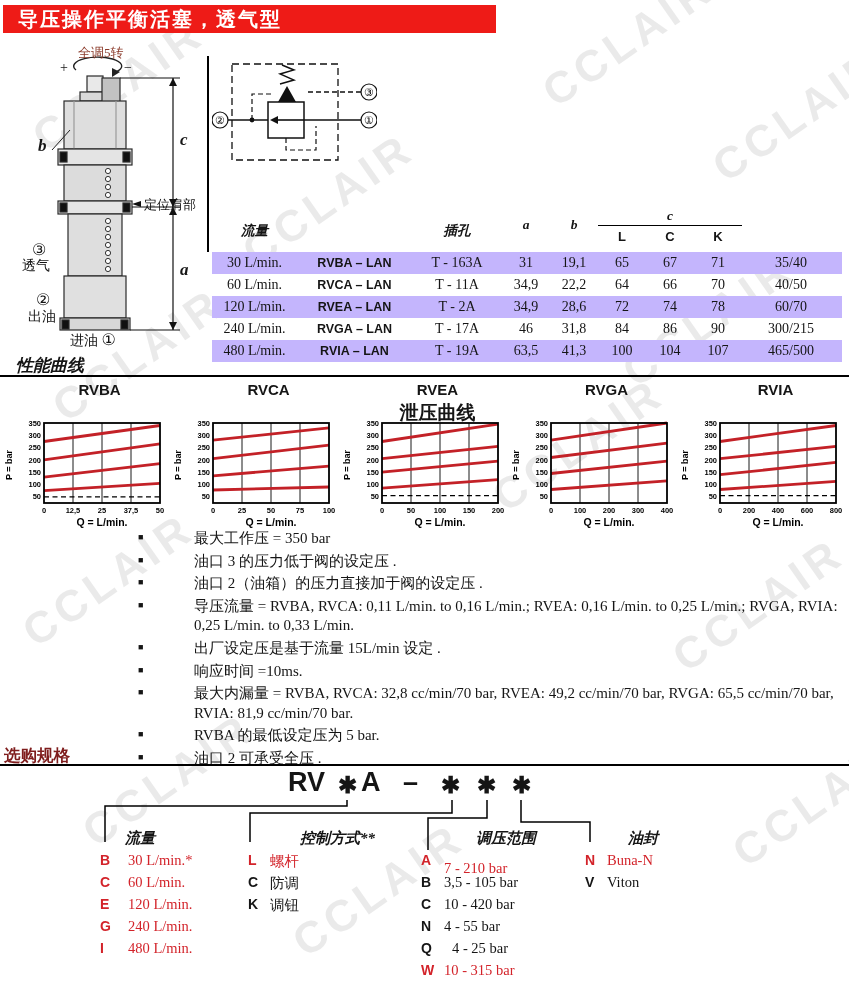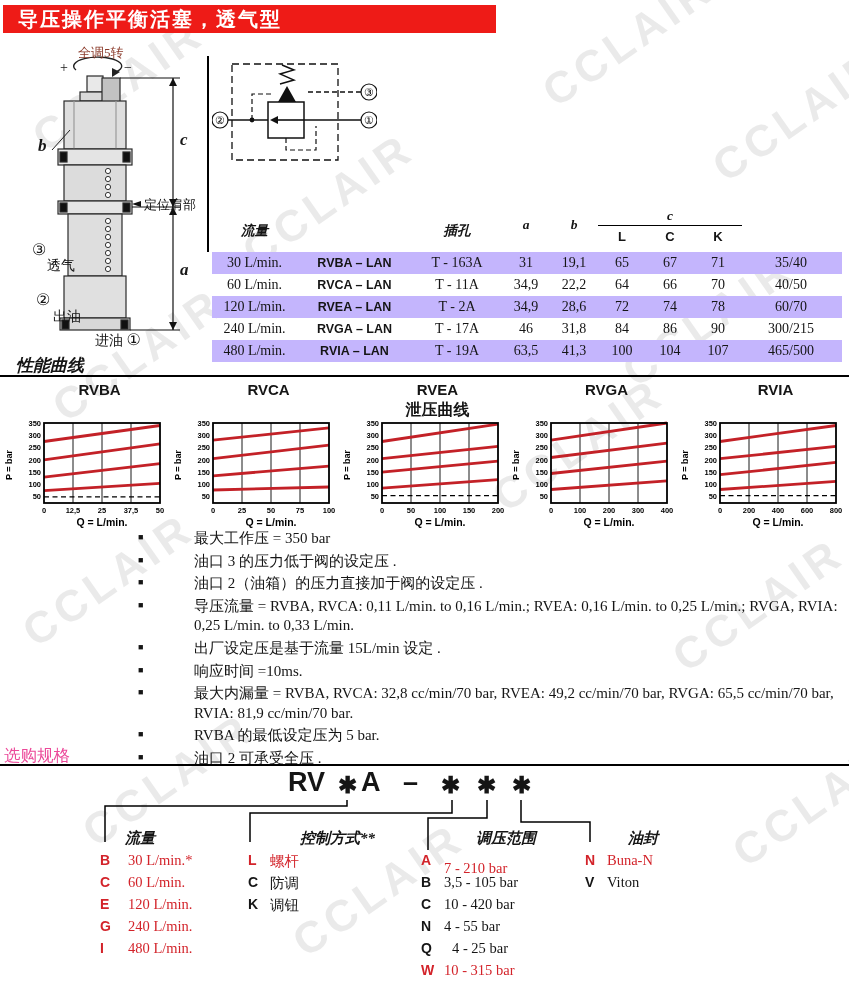--- a/index.html
+++ b/index.html
@@ -14,46 +14,46 @@
   .header-bar{position:absolute;left:3px;top:5px;width:478px;height:28px;background:#ee1b17;
       color:#fff;font-family:"Liberation Sans",sans-serif;font-weight:bold;font-size:20px;
       line-height:28px;padding-left:15px;letter-spacing:2px;}
   
   .vdivider{position:absolute;left:207px;top:56px;width:2px;height:196px;background:#000;}
   
   .lbl{position:absolute;white-space:nowrap;}
   .lbl-adjust{font-size:13px;color:#8b3a2a;}
   .dim{font-style:italic;font-weight:bold;font-size:17px;font-family:"Liberation Serif",serif;}
   .portnum{font-size:16px;}
-  .smalllbl{font-size:14px;margin-left:25px;}
+  .smalllbl{font-size:14px;}
   
   .spec-table{position:absolute;left:212px;top:188px;width:630px;font-size:14px;}
   .tbl-head{position:relative;height:64px;font-weight:bold;}
   .th{position:absolute;text-align:center;font-style:italic;font-size:13.5px;line-height:1.1;}
   .th-sans{font-family:"Liberation Sans",sans-serif;font-style:normal;font-size:13px;}
   .groupline{border-bottom:1.5px solid #000;}
   .trow{display:grid;grid-template-columns:85px 115px 90px 48px 48px 48px 48px 48px 98px;
         height:22px;line-height:22px;text-align:center;}
   .trow.shaded{background:#c4b5fd;}
   .tcell.model{font-family:"Liberation Sans",sans-serif;font-weight:bold;font-size:12.5px;}
   
   .section-title{position:absolute;font-weight:bold;font-style:italic;font-size:17px;}
   .rule{position:absolute;left:0;width:849px;border-bottom:2px solid #000;}
   .charts-row{position:absolute;left:2px;top:381px;width:845px;display:flex;}
   .chart-block{width:169px;flex:0 0 169px;}
   .chart-title{font-family:"Liberation Sans",sans-serif;font-weight:bold;font-size:15px;
       text-align:center;padding-left:26px;height:19px;}
-  .chart-subtitle{font-weight:bold;font-size:16px;text-align:center;padding-left:26px;height:17px;}
+  .chart-subtitle{font-weight:bold;font-size:19px;text-align:center;padding-left:26px;height:17px;}
   
   .notes{position:absolute;left:138px;top:529px;width:705px;}
   .note{display:flex;margin-bottom:3.5px;font-size:15px;line-height:1.28;}
   .note .marker{width:20px;font-size:9px;padding-top:3px;}
   .note .ntext{flex:1;margin-left:36px;}
   
-  .ord-title{position:absolute;left:4px;top:745px;color:#ec4899;font-weight:normal;font-size:16.5px;}
+  .ord-title{position:absolute;left:4px;top:745px;color:#7f1d1d;font-weight:bold;font-size:16.5px;}
   .code-part{position:absolute;font-family:"Liberation Sans",sans-serif;font-weight:bold;
       font-size:27px;top:767px;}
   .code-ast{font-size:23px;top:772px;}
   .ord-col-title{position:absolute;font-weight:bold;font-style:italic;font-size:15px;white-space:nowrap;}
   .ord-letter{position:absolute;font-family:"Liberation Sans",sans-serif;font-weight:bold;font-size:14px;}
   .ord-label{position:absolute;font-size:14.5px;white-space:nowrap;}
   .red{color:#d3232a;}
 </style>
 </head>
 <body>

